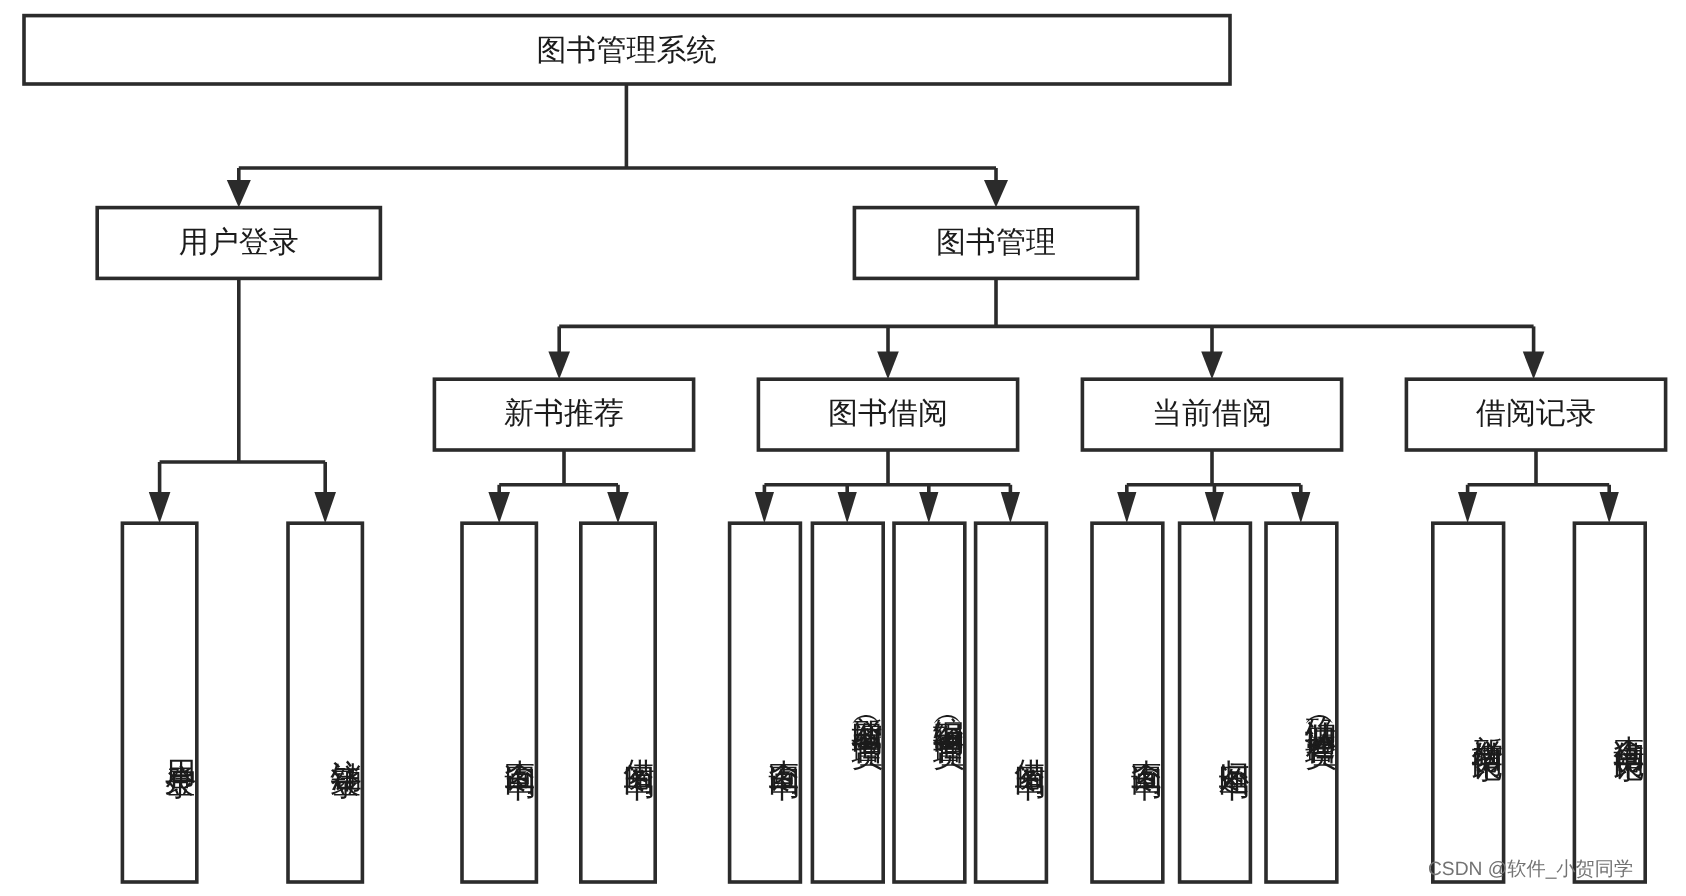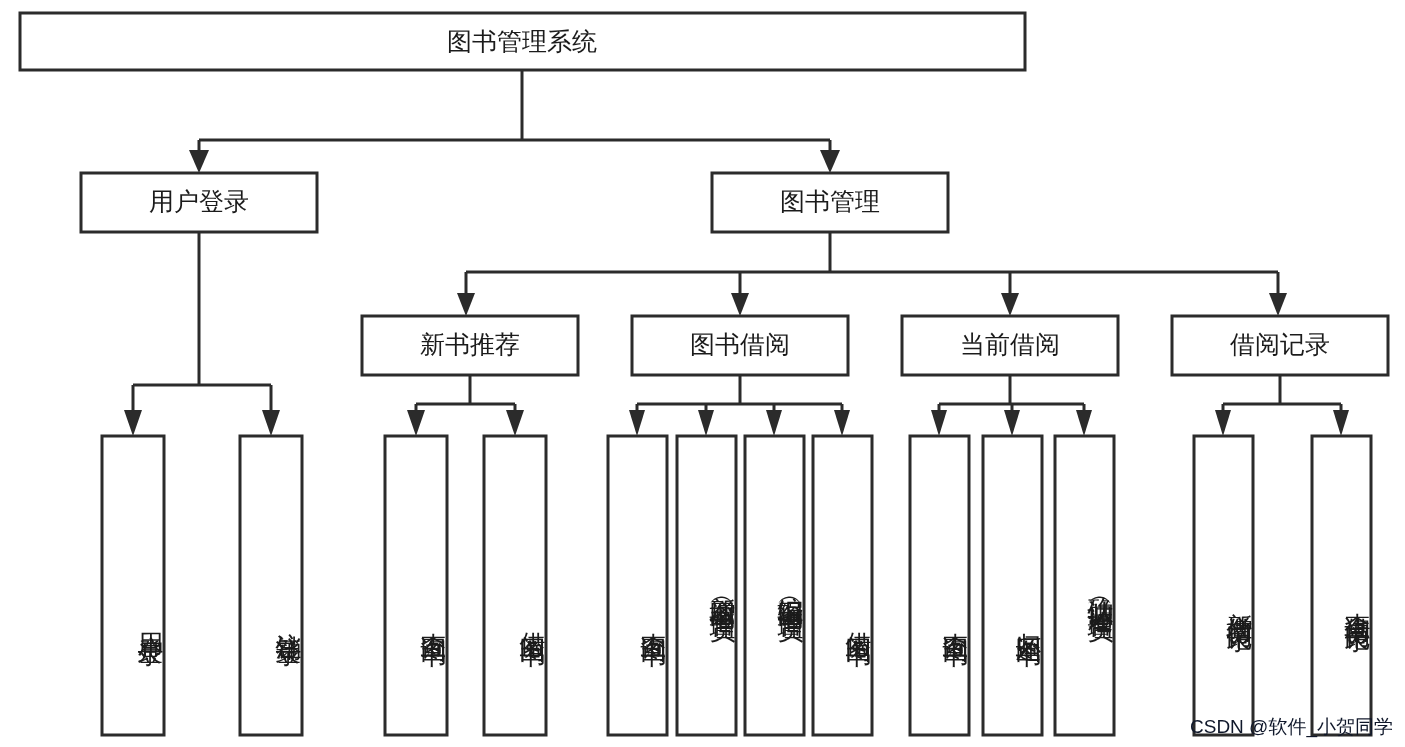--- a/index.html
+++ b/index.html
@@ -60,22 +60,22 @@
     align-items: flex-start;
     justify-content: center;
     white-space: nowrap;
     pointer-events: none;
   }
   .watermark {
     position: absolute;
     left: 1190px;
     top: 714px;
     font-family: "Liberation Sans", "DejaVu Sans", sans-serif;
-    font-size: 19px;
-    color: #0f172a;
+    font-size: 16px;
+    color: #737373;
     white-space: nowrap;
   }
 </style>
 </head>
 <body>
 
 <div id="diagram-root">
 
   <svg id="flow-svg" viewBox="0 0 1405 747">
 

